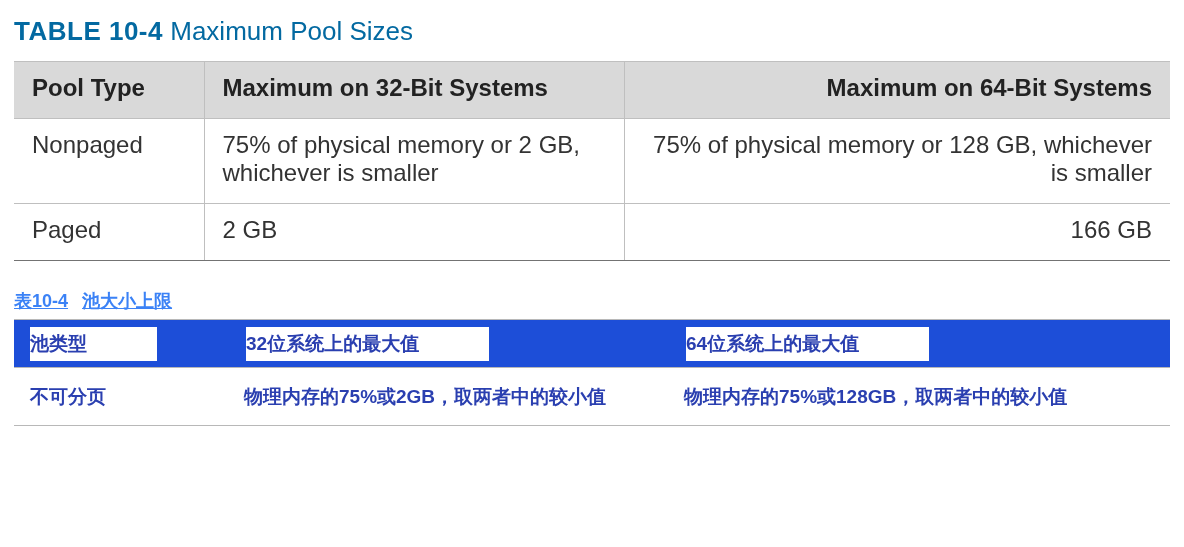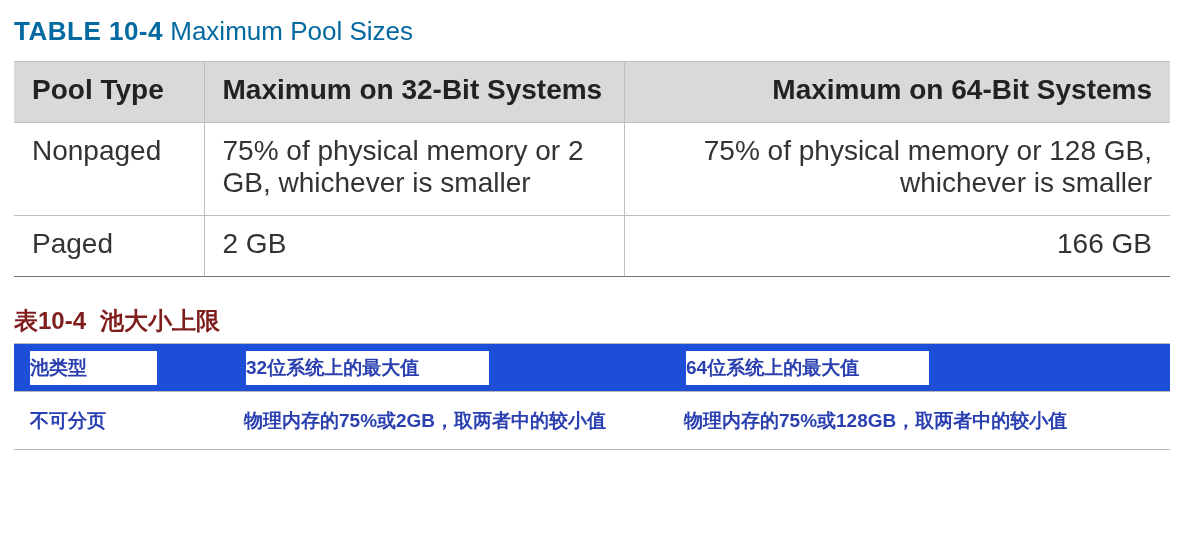--- a/index.html
+++ b/index.html
@@ -20,43 +20,44 @@
 
     .tbl-en {
       width: 100%;
       border-collapse: collapse;
       table-layout: fixed;
     }
     .tbl-en th, .tbl-en td {
       text-align: left;
       vertical-align: top;
       padding: 12px 18px 16px 18px;
-      font-size: 28px;
+      font-size: 24px;
       border: 1px solid #bfbfbf;
       border-left: none;
       border-bottom: none;
     }
     .tbl-en tr > :first-child { border-left: none; }
     .tbl-en tr > :last-child { border-right: none; text-align: right; }
     .tbl-en thead th {
       background: #d9d9d9;
       font-weight: 700;
       color: #222;
     }
     .tbl-en tbody tr:last-child td { border-bottom: 1px solid #737373; }
     .col-a { width: 190px; }
     .col-b { width: 420px; }
     .col-c { width: auto; }
 
     .zh-caption {
       margin-top: 28px;
       margin-bottom: 6px;
-      font-size: 24px;
+      font-size: 18px;
       font-weight: 700;
-      color: #7f1d1d;
+      color: #3b82f6;
+      text-decoration: underline;
     }
     .zh-caption .gap { display: inline-block; width: 14px; }
 
     .tbl-zh {
       width: 100%;
       border-collapse: collapse;
       table-layout: fixed;
     }
     .tbl-zh th, .tbl-zh td {
       text-align: left;

